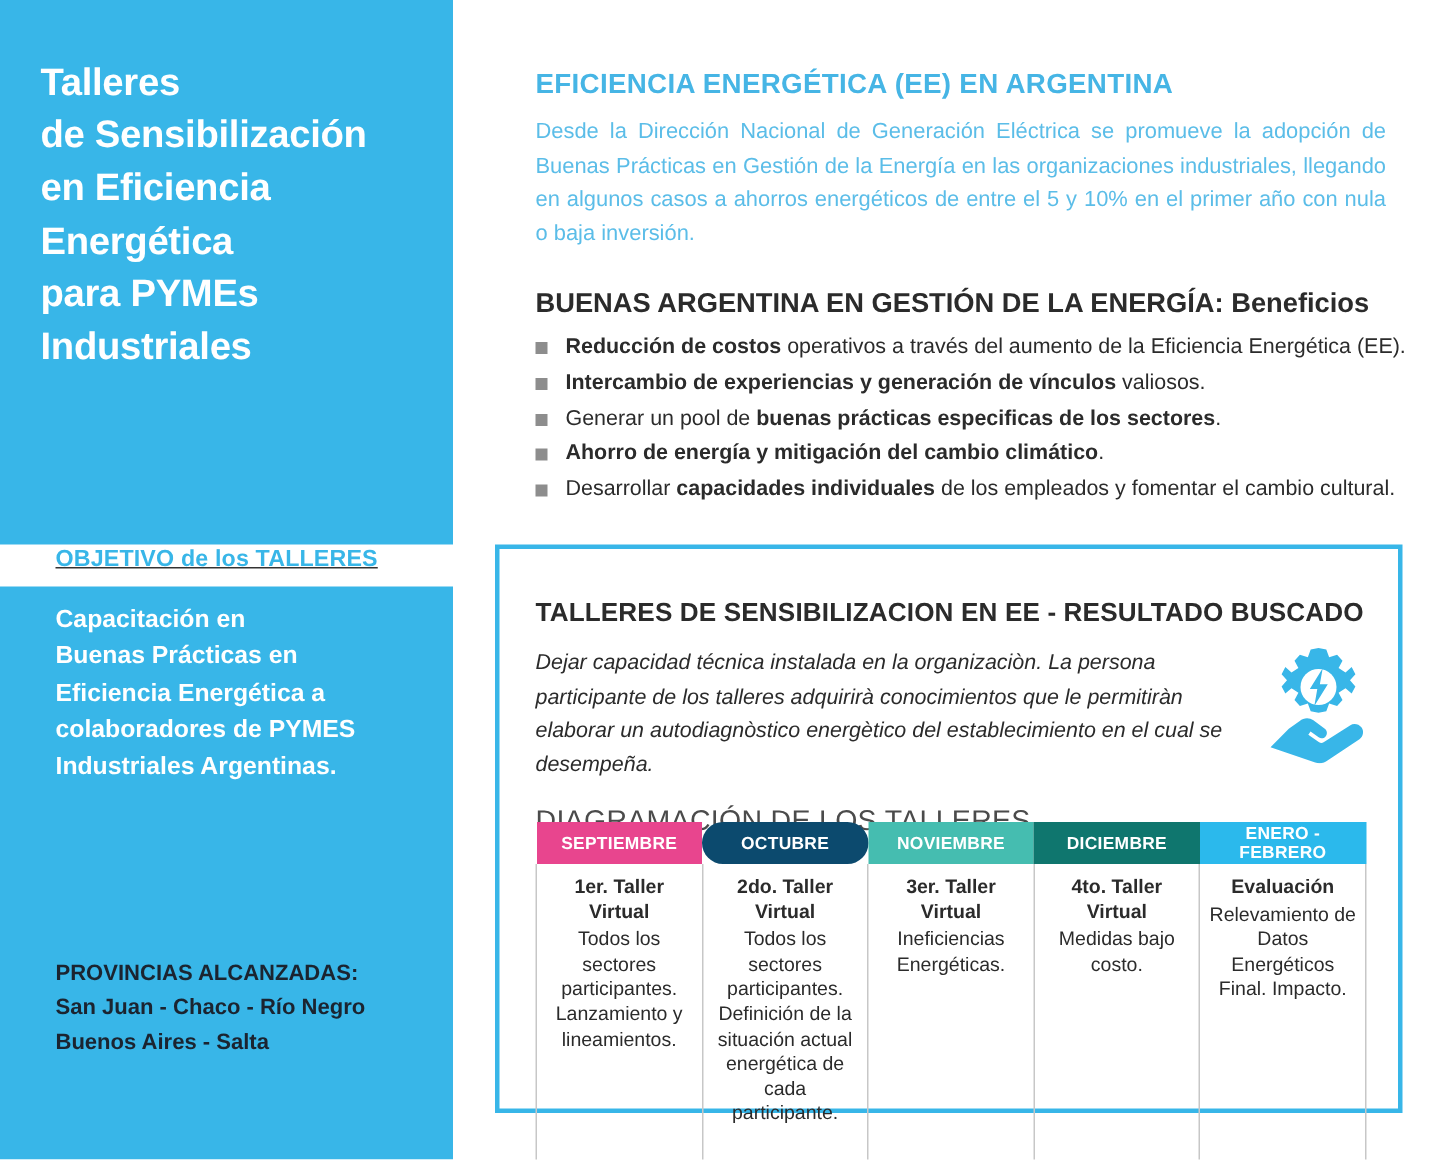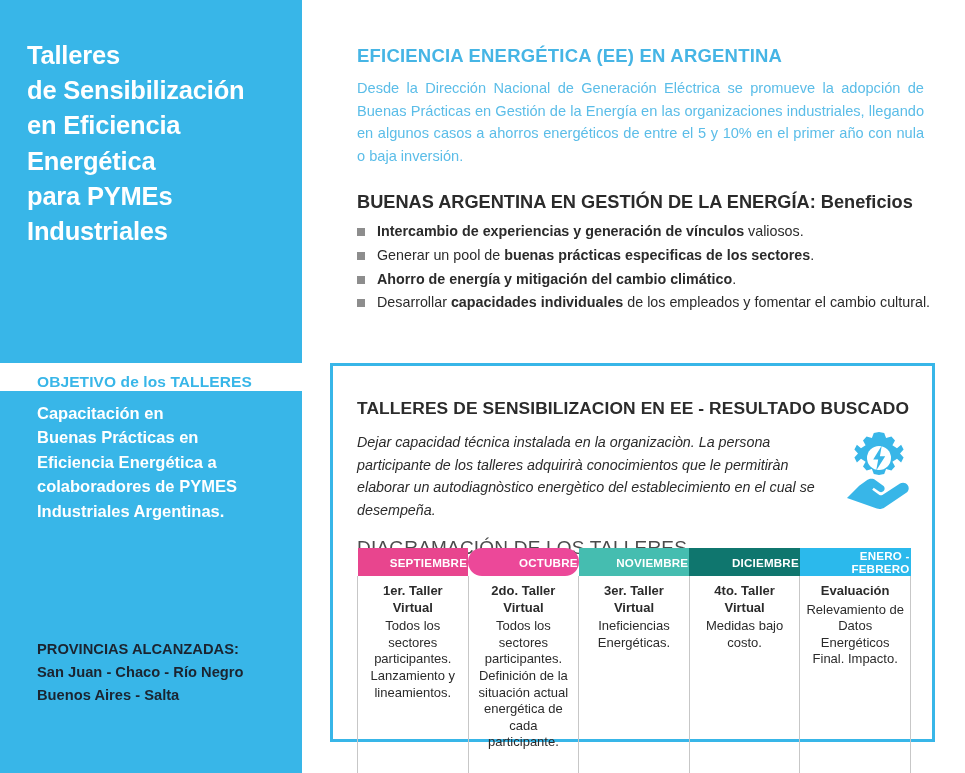--- a/index.html
+++ b/index.html
@@ -33,21 +33,22 @@
     line-height: 1.38;
     letter-spacing: -0.2px;
   }
 
   .objetivo-band {
     position: absolute;
     left: 27px; top: 364px;
     width: 275px; height: 27px;
     background: #ffffff;
     display: flex;
-    align-items: flex-end;
+    align-items: flex-start;
+    text-decoration: underline;
   }
   .objetivo-band-label {
     color: #38B6E8;
     font-size: 15.5px;
     font-weight: bold;
     padding-left: 10px;
     letter-spacing: 0.1px;
   }
 
   .sidebar-bottom {
@@ -179,21 +180,21 @@
     width: 554px;
     border-collapse: collapse;
     table-layout: fixed;
   }
   .sched-table th {
     height: 21px;
     color: #ffffff;
     font-size: 11.6px;
     font-weight: bold;
     letter-spacing: 0.2px;
-    text-align: right;
+    text-align: center;
     vertical-align: middle;
     border: none;
   }
   .sched-table td {
     vertical-align: top;
     text-align: center;
     font-size: 13px;
     line-height: 16.6px;
     color: #2b2b2b;
     padding: 7px 5px 40px 5px;
@@ -225,20 +226,21 @@
   <span class="provincias-heading">PROVINCIAS ALCANZADAS:</span>
   <span class="provincia-line">San Juan - Chaco - Río Negro</span>
   <span class="provincia-line">Buenos Aires - Salta</span>
 </div>
 
 <div class="head-title">EFICIENCIA ENERGÉTICA (EE) EN ARGENTINA</div>
 <div class="head-para">Desde la Dirección Nacional de Generación Eléctrica se promueve la adopción de Buenas Prácticas en Gestión de la Energía en las organizaciones industriales, llegando en algunos casos a ahorros energéticos de entre el 5 y 10% en el primer año con nula o baja inversión.</div>
 
 <div class="bp-title">BUENAS ARGENTINA EN GESTIÓN DE LA ENERGÍA: Beneficios</div>
 <ul class="bp-list">
+  <li class="bp-item"><span class="sq"></span><b>Reducción de costos</b><span> operativos a través del aumento de la Eficiencia Energética (EE).</span></li>
   <li class="bp-item"><span class="sq"></span><b>Intercambio de experiencias y generación de vínculos</b><span> valiosos.</span></li>
   <li class="bp-item"><span class="sq"></span><span>Generar un pool de </span><b>buenas prácticas especificas de los sectores</b><span>.</span></li>
   <li class="bp-item"><span class="sq"></span><b>Ahorro de energía y mitigación del cambio climático</b><span>.</span></li>
   <li class="bp-item"><span class="sq"></span><span>Desarrollar </span><b>capacidades individuales</b><span> de los empleados y fomentar el cambio cultural.</span></li>
 </ul>
 
 <div class="panel"></div>
 <div class="panel-title">TALLERES DE SENSIBILIZACION EN EE - RESULTADO BUSCADO</div>
 <div class="panel-para">Dejar capacidad técnica instalada en la organizaciòn. La persona participante de los talleres adquirirà conocimientos que le permitiràn elaborar un autodiagnòstico energètico del establecimiento en el cual se desempeña.</div>
 
@@ -262,21 +264,21 @@
   <colgroup>
     <col style="width:20%">
       <col style="width:20%">
       <col style="width:20%">
       <col style="width:20%">
       <col style="width:20%">
   </colgroup>
   <thead>
     <tr>
       <th style="background: rgb(232, 69, 142);">SEPTIEMBRE</th>
-      <th style="background: #ec4899; border-radius: 14px;">OCTUBRE</th>
+      <th style="background: #0c4a6e; border-radius: 14px;">OCTUBRE</th>
       <th style="background: rgb(69, 189, 176);">NOVIEMBRE</th>
       <th style="background: #0f766e;">DICIEMBRE</th>
       <th style="background: rgb(43, 185, 236);">ENERO - FEBRERO</th>
     </tr>
   </thead>
   <tbody>
     <tr>
       <td>
         <span class="cell-head">1er. Taller Virtual</span>
         <span class="cell-body">Todos los sectores participantes. Lanzamiento y lineamientos.</span>

